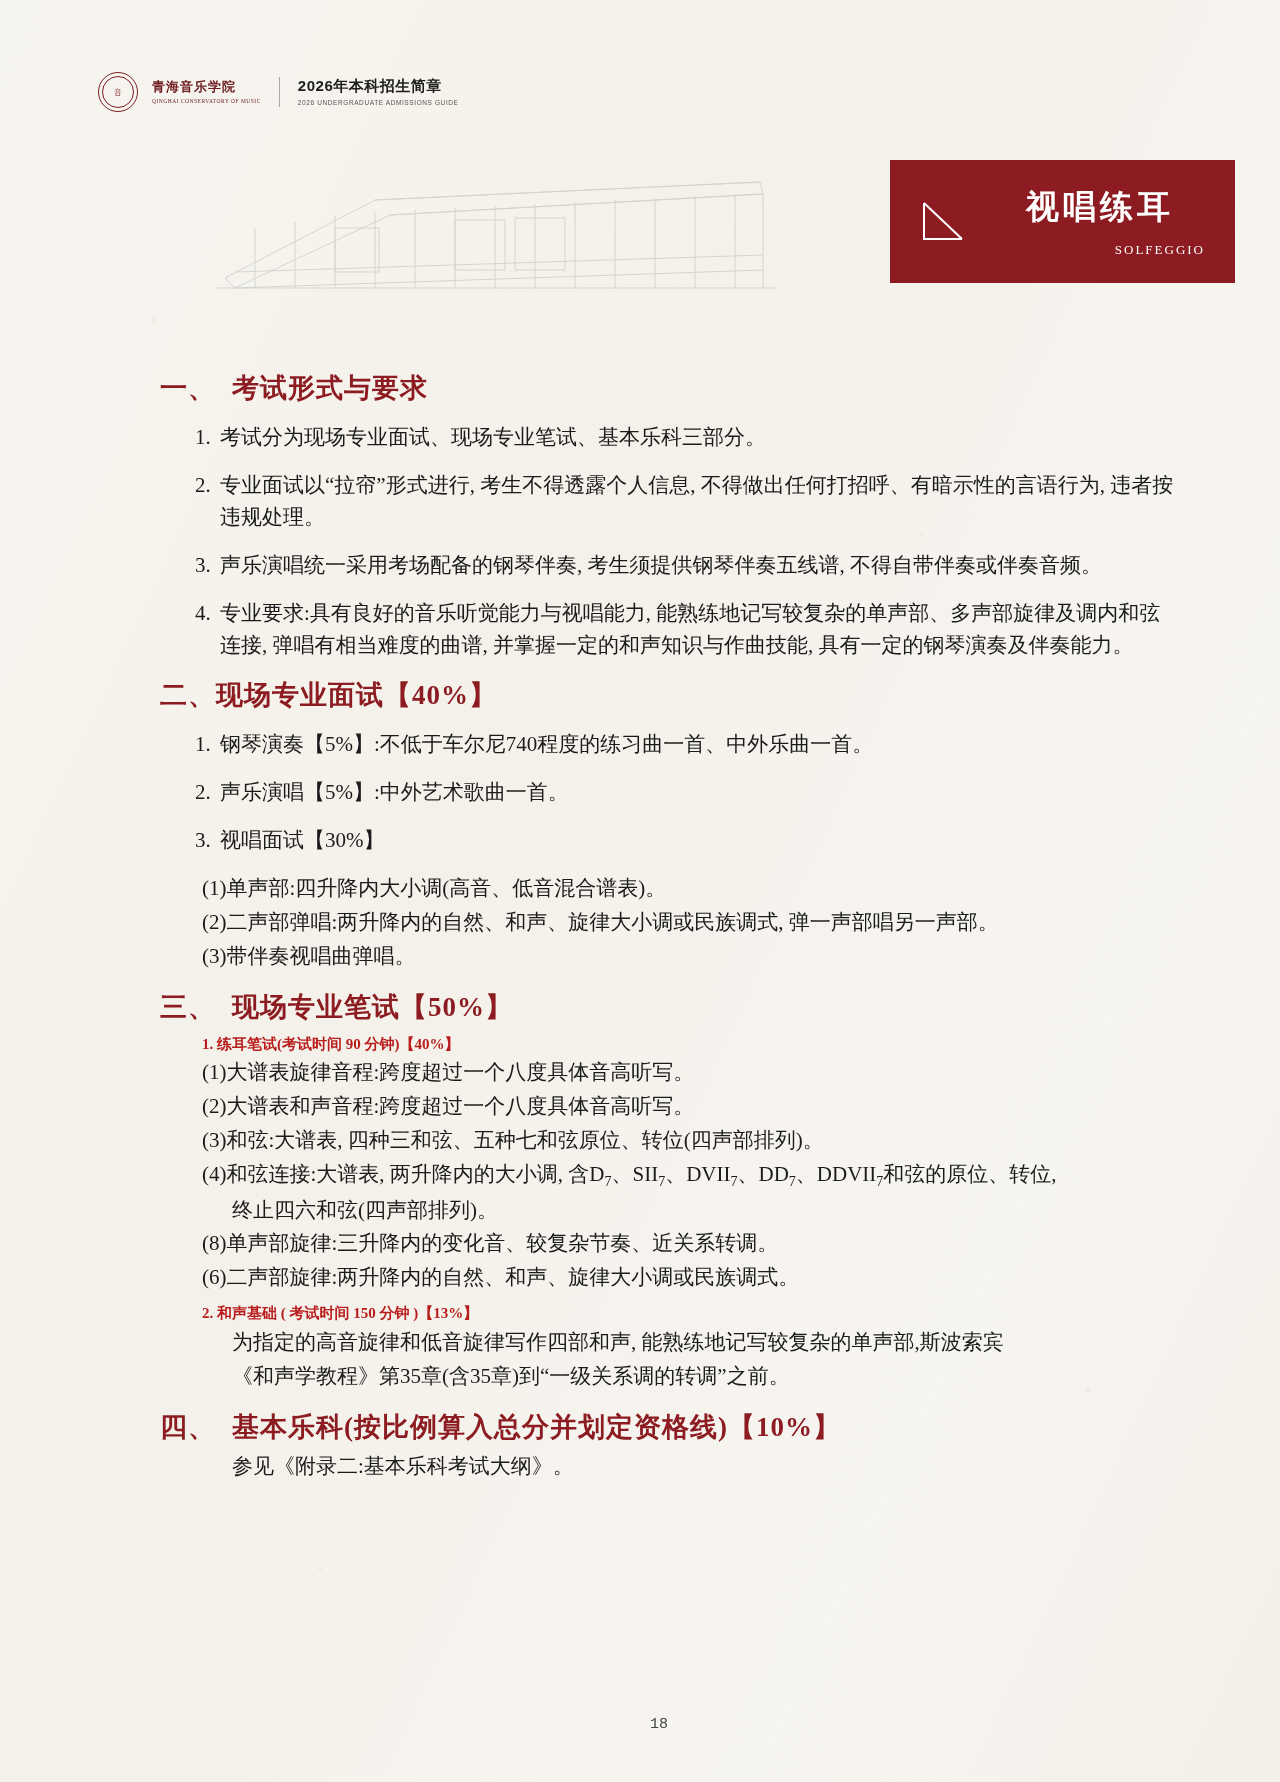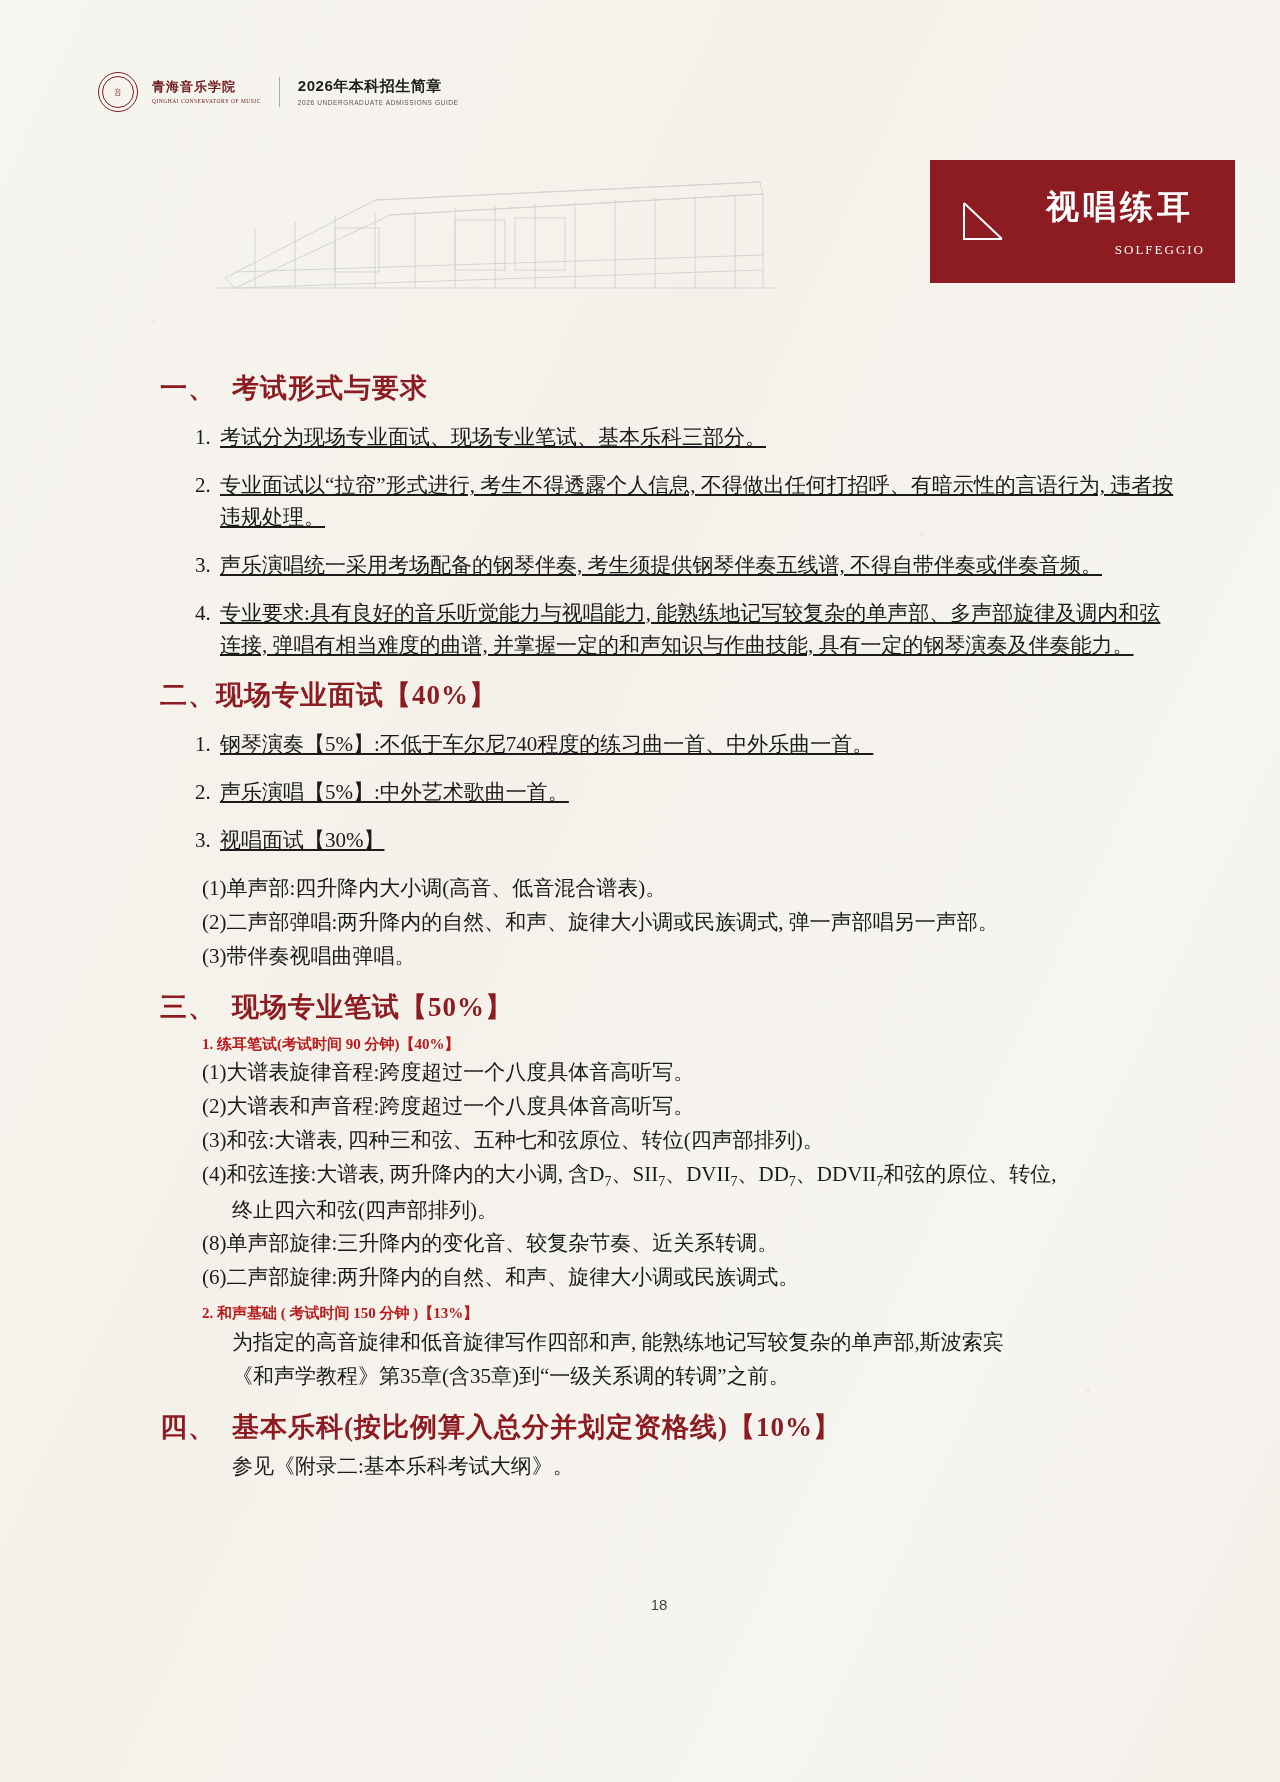--- a/index.html
+++ b/index.html
@@ -116,21 +116,21 @@
     width: 560px;
     height: 135px;
     opacity: 0.55;
   }
 
   
   .banner {
     position: absolute;
     right: 45px;
     top: 160px;
-    width: 305px;
+    width: 345px;
     height: 123px;
     background: #8c1c21;
     display: flex;
     align-items: center;
   }
   .banner-arrow {
     width: 105px;
     display: flex;
     align-items: center;
     justify-content: center;
@@ -175,21 +175,20 @@
 
   ol.lvl1 {
     margin: 0 0 0 0;
     padding-left: 56px;
     font-size: 21px;
     line-height: 1.52;
   }
   ol.lvl1 > li {
     margin: 16px 0;
     padding-left: 4px;
-    text-decoration: underline;
   }
   .para {
     font-size: 21px;
     line-height: 1.52;
     margin: 2px 0;
     padding-left: 42px;
   }
   .para.indent-more {
     padding-left: 72px;
     text-indent: 0;
@@ -201,25 +200,25 @@
     padding-left: 42px;
     margin: 8px 0 2px 0;
     line-height: 1.5;
   }
   .sub7 { font-size: 14px; vertical-align: sub; }
 
   .page-number {
     position: absolute;
     left: 0;
     right: 0;
-    top: 1596px;
+    top: 1716px;
     text-align: center;
     font-size: 15px;
     color: #444;
-    font-family: Liberation Sans, sans-serif;
+    font-family: Liberation Mono, monospace;
     margin-left: 38px;
   }
 </style>
 </head>
 <body>
 
 <div class="page">
   <div class="paper-texture"></div>
 
   <div class="header">

